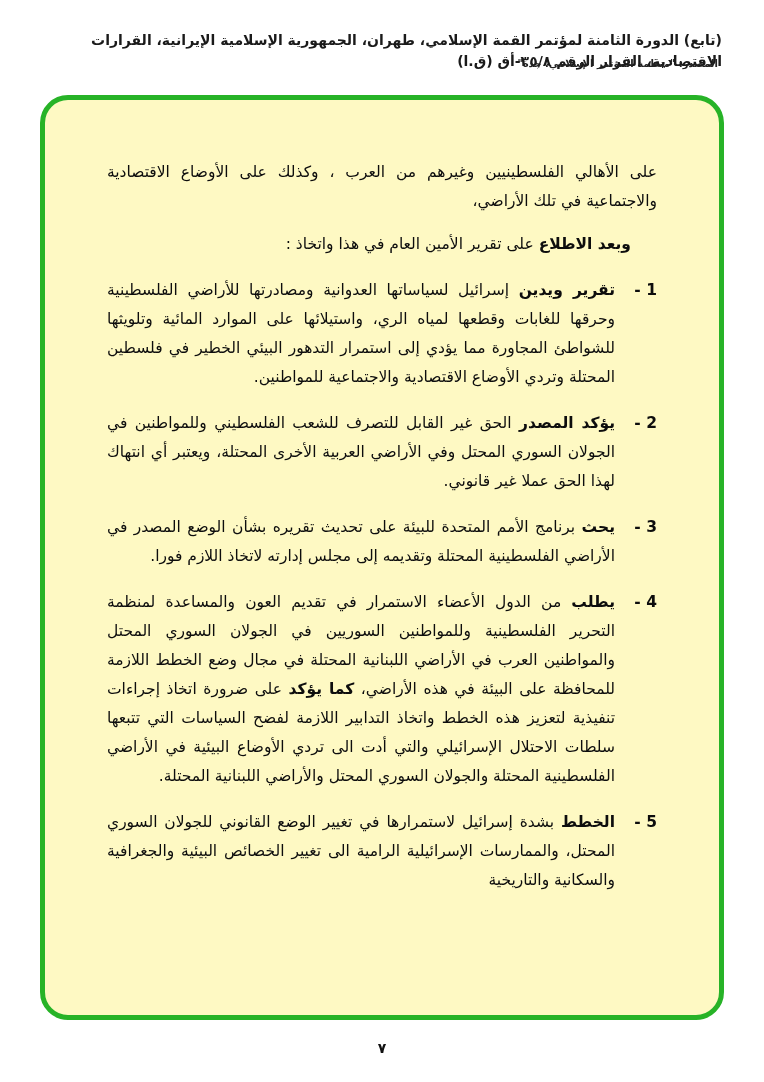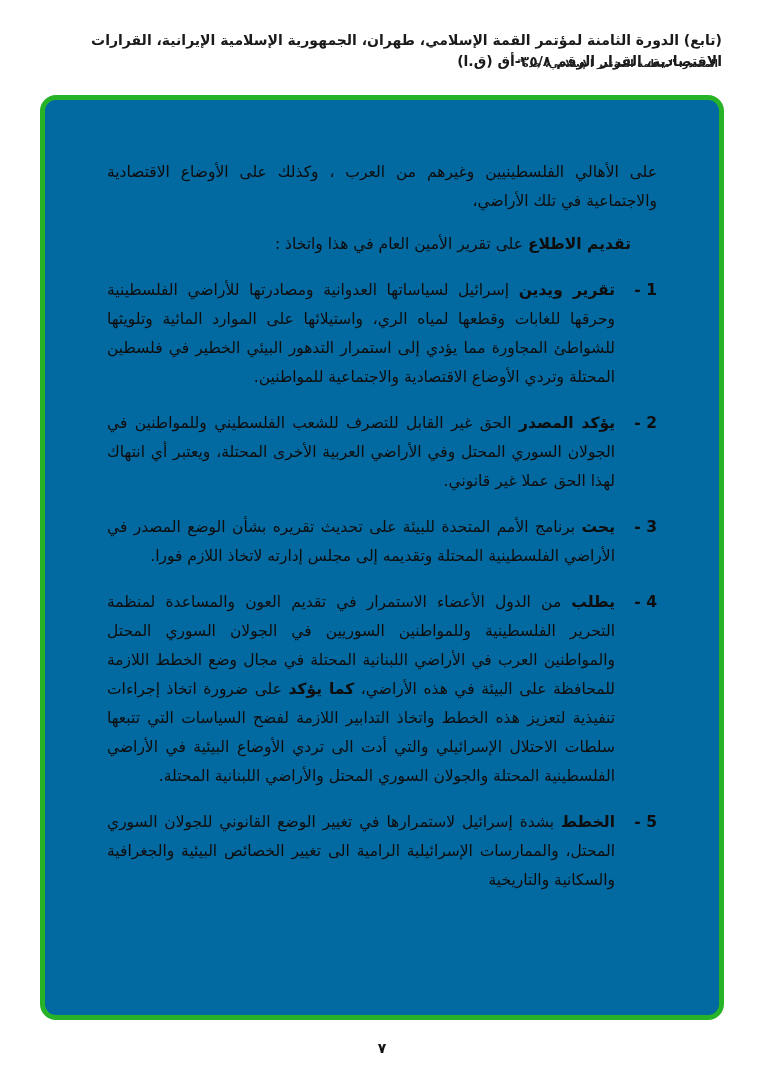--- a/index.html
+++ b/index.html
@@ -39,22 +39,22 @@
     font-weight: bold;
     color: #222;
   }
   .frame {
     position: absolute;
     top: 95px;
     left: 40px;
     width: 674px;
     height: 915px;
     border: 5px solid #27b327;
-    border-radius: 16px;
-    background: #0369a1;
+    border-radius: 28px;
+    background: #fef9c3;
     box-sizing: content-box;
   }
   .content {
     position: absolute;
     top: 58px;
     right: 62px;
     left: 62px;
     bottom: 30px;
     direction: rtl;
     text-align: justify;
@@ -106,21 +106,21 @@
   <div class="doc-header">(تابع) الدورة الثامنة لمؤتمر القمة الإسلامي، طهران، الجمهورية الإسلامية الإيرانية، القرارات الاقتصادية، القرار الرقم ٣٥/٨-أق (ق.ا)</div>
 
   <div class="doc-source">المصدر:  "منظمة المؤتمر الإسلامي، جدة"</div>
 
   <div class="frame">
     <div class="content">
 
       <p class="para"><span>على الأهالي الفلسطينيين وغيرهم من العرب ، وكذلك على الأوضاع الاقتصادية والاجتماعية في تلك الأراضي،</span></p>
 
 
-      <p class="para indent"><span class="b">تقديم الاطلاع</span> <span>على تقرير الأمين العام في هذا واتخاذ :</span></p>
+      <p class="para indent"><span class="b">وبعد الاطلاع</span> <span>على تقرير الأمين العام في هذا واتخاذ :</span></p>
 
       <div class="item">
         <div class="item-num">1 -</div>
         <div class="item-body"><span class="b">تقرير ويدين</span> <span>إسرائيل لسياساتها العدوانية ومصادرتها للأراضي الفلسطينية وحرقها للغابات وقطعها لمياه الري، واستيلائها على الموارد المائية وتلويثها للشواطئ المجاورة مما يؤدي إلى استمرار التدهور البيئي الخطير في فلسطين المحتلة وتردي الأوضاع الاقتصادية والاجتماعية للمواطنين.</span></div>
       </div>
 
       <div class="item">
         <div class="item-num">2 -</div>
         <div class="item-body"><span class="b">يؤكد المصدر</span> <span>الحق غير القابل للتصرف للشعب الفلسطيني وللمواطنين في الجولان السوري المحتل وفي الأراضي العربية الأخرى المحتلة، ويعتبر أي انتهاك لهذا الحق عملا غير قانوني.</span></div>
       </div>

